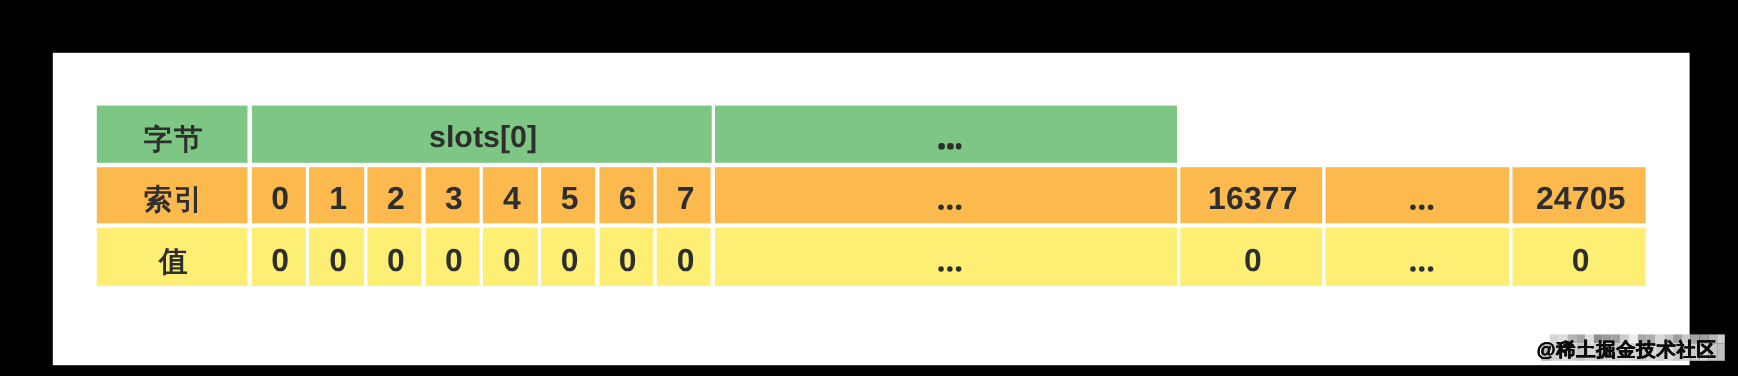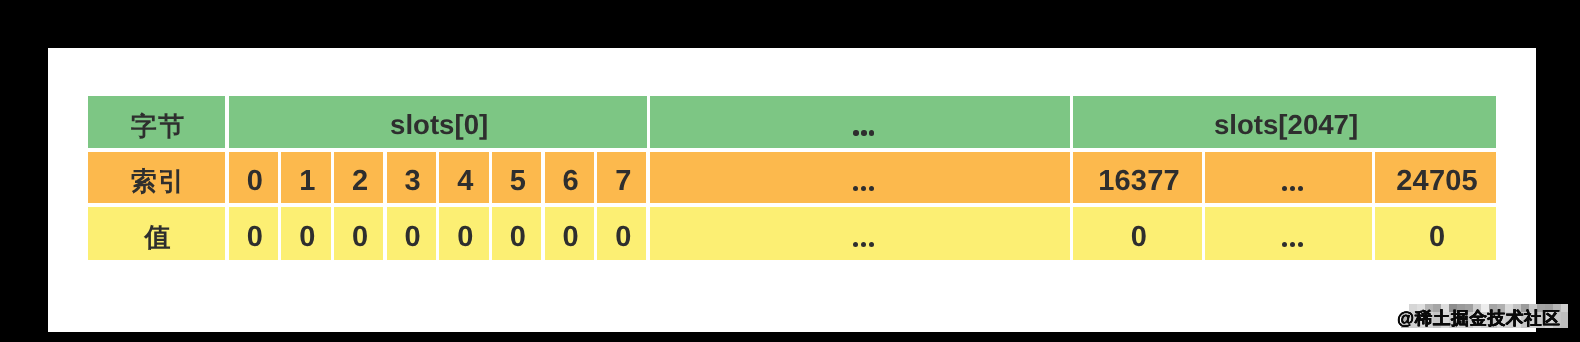--- a/index.html
+++ b/index.html
@@ -76,21 +76,20 @@
         <div class="cell green c-slots0 lat">slots[0]</div>
         <div class="gapcol"></div>
         <div class="cell green c-wide dots">
             <span class="dotgrp" aria-label="...">
               <span class="dot"></span>
               <span class="dot"></span>
               <span class="dot"></span>
             </span>
           </div>
         <div class="gapcol"></div>
-        <div class="cell green c-slots2047 lat">slots[2047]</div>
       </div>
 
       <div class="gaprow"></div>
 
       <div class="row r2">
         <div class="cell orange c-label cjk">索引</div>
         <div class="gapcol"></div>
         <div class="cell orange c-unit">0</div>
         <div class="gapcol"></div>
         <div class="cell orange c-unit">1</div>

